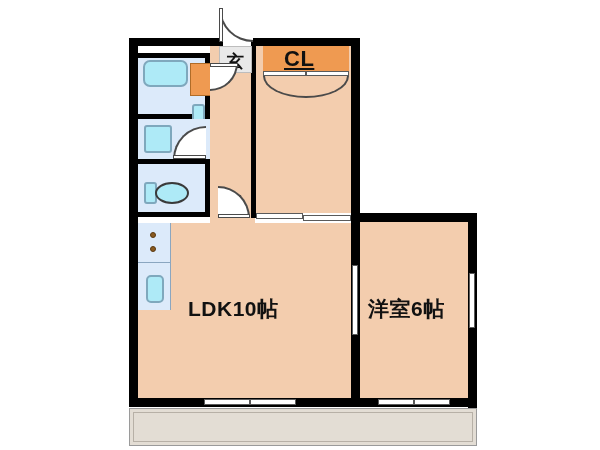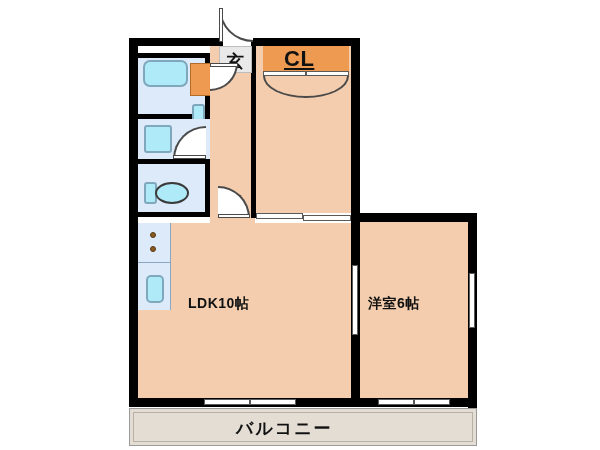--- a/index.html
+++ b/index.html
@@ -21,33 +21,32 @@
 
   
   .sash{background:#ffffff;border:1px solid #5a5a5a;}
 
   
   .arc{border:2px solid #4a4a4a;background:#ffffff;}
 
   
   .lbl{position:absolute;color:#111111;white-space:nowrap;
        font-weight:bold;letter-spacing:.5px;}
-  .lbl-room{font-size:14px;}
+  .lbl-room{font-size:21px;}
   .lbl-cl{font-size:22px;color:#111;}
   .lbl-gen{font-size:17px;}
   .lbl-bal{font-size:17px;letter-spacing:2px;}
 </style>
 </head>
 <body>
 
 <div id="plan">
 
   <div class="abs balcony" style="left:129px;top:408px;width:348px;height:38px;border:1px solid #9a9a9a;"></div>
   <div class="abs" style="left:133px;top:412px;width:340px;height:30px;border:1px solid #b7b0a6;"></div>
-  <div class="lbl lbl-bal" style="left:236px;top:417px;">バルコニー</div>
 
   <div class="abs wall" style="left:129px;top:38px;width:9px;height:185px;"></div>
 
   <div class="abs wall" style="left:129px;top:223px;width:9px;height:180px;"></div>
 
   <div class="abs wall" style="left:129px;top:38px;width:90px;height:8px;"></div>
 
   <div class="abs wall" style="left:255px;top:38px;width:105px;height:8px;"></div>
 
   <div class="abs wall" style="left:219px;top:38px;width:4px;height:8px;"></div>

